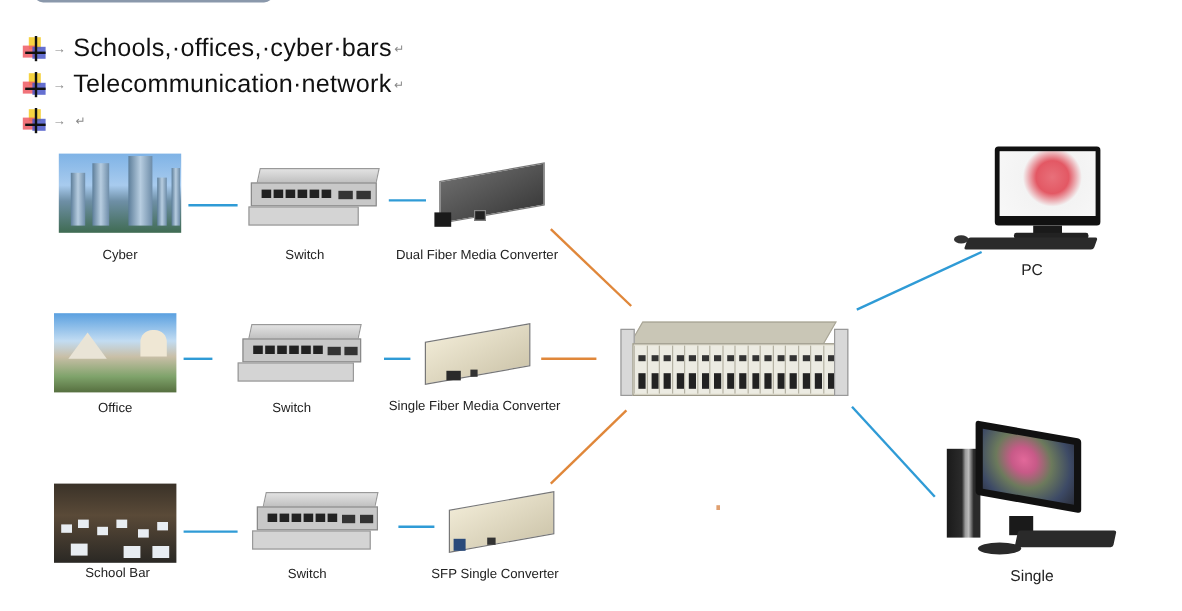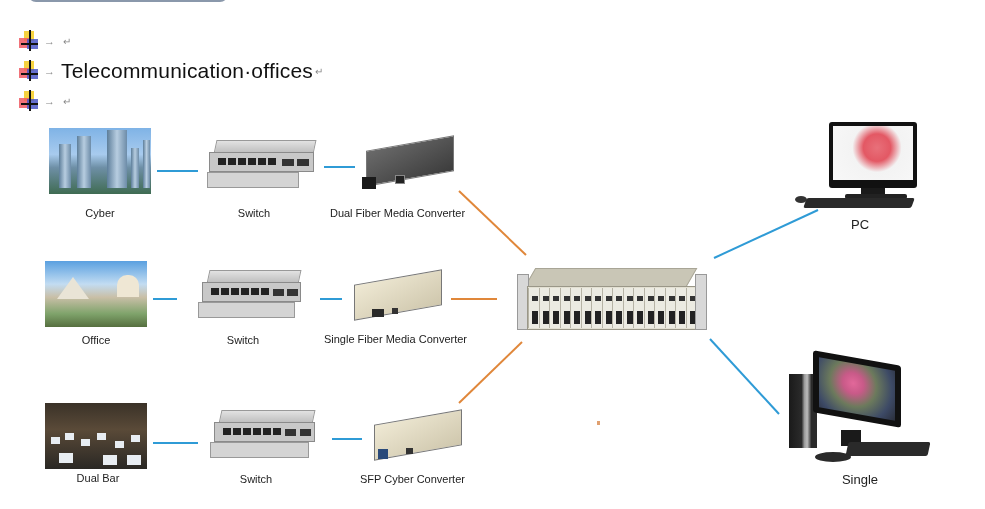--- a/index.html
+++ b/index.html
@@ -51,32 +51,33 @@
 <div class="bullets">
   <div class="bullet">
     <span class="bicon">
         <i class="y"></i>
         <i class="r"></i>
         <i class="b"></i>
         <i class="v"></i>
         <i class="h"></i>
       </span>
     <span class="arrow">→</span>
+    <span class="btext">Schools,·offices,·cyber·bars</span>
     <span class="pil">↵</span>
   </div>
   <div class="bullet">
     <span class="bicon">
         <i class="y"></i>
         <i class="r"></i>
         <i class="b"></i>
         <i class="v"></i>
         <i class="h"></i>
       </span>
     <span class="arrow">→</span>
-    <span class="btext">Telecommunication·offices</span>
+    <span class="btext">Telecommunication·network</span>
     <span class="pil">↵</span>
   </div>
   <div class="bullet">
     <span class="bicon">
         <i class="y"></i>
         <i class="r"></i>
         <i class="b"></i>
         <i class="v"></i>
         <i class="h"></i>
       </span>
@@ -165,21 +166,21 @@
   <div class="mon" style="left:6px;top:34px;"></div>
     <div class="mon" style="left:20px;top:30px;"></div>
     <div class="mon" style="left:36px;top:36px;"></div>
     <div class="mon" style="left:52px;top:30px;"></div>
     <div class="mon" style="left:70px;top:38px;"></div>
     <div class="mon" style="left:86px;top:32px;"></div>
   <div class="mon" style="left:14px;top:50px;width:14px;height:10px;"></div>
     <div class="mon" style="left:58px;top:52px;width:14px;height:10px;"></div>
     <div class="mon" style="left:82px;top:52px;width:14px;height:10px;"></div>
 </div>
-<div class="label" style="left:68px;top:472px;width:60px;">Dual Bar</div>
+<div class="label" style="left:68px;top:472px;width:60px;">School Bar</div>
 
 <div class="device" style="left:210px;top:410px;width:115px;height:52px;">
   <div class="sw-top" style="left:10px;top:0;width:92px;height:12px;"></div>
   <div class="sw-front" style="left:4px;top:12px;width:99px;height:18px;">
     <div class="port" style="left:8px;top:5px;"></div>
       <div class="port" style="left:18px;top:5px;"></div>
       <div class="port" style="left:28px;top:5px;"></div>
       <div class="port" style="left:38px;top:5px;"></div>
       <div class="port" style="left:48px;top:5px;"></div>
       <div class="port" style="left:58px;top:5px;"></div>
@@ -188,21 +189,21 @@
   </div>
   <div class="sw-base" style="left:0;top:32px;width:97px;height:14px;"></div>
 </div>
 <div class="label" style="left:226px;top:473px;width:60px;">Switch</div>
 
 <div class="device" style="left:370px;top:405px;width:95px;height:60px;">
   <div class="mc-body" style="left:4px;top:12px;width:86px;height:34px;background:linear-gradient(160deg,#efe9d4,#cfc7ad);transform:skewY(-10deg);"></div>
   <div style="position:absolute;left:8px;top:44px;width:10px;height:10px;background:#2a4a7a;"></div>
   <div style="position:absolute;left:36px;top:43px;width:7px;height:6px;background:#333;"></div>
 </div>
-<div class="label" style="left:340px;top:473px;width:145px;">SFP Cyber Converter</div>
+<div class="label" style="left:340px;top:473px;width:145px;">SFP Single Converter</div>
 
 <div class="device" style="left:517px;top:266px;width:190px;height:62px;">
   <div class="rack-top" style="left:12px;top:2px;width:160px;height:20px;transform:skewX(-30deg);"></div>
   <div class="ear" style="left:0;top:8px;"></div>
   <div class="rack-front" style="left:10px;top:20px;width:168px;height:42px;">
     <div id="slots">
         <div class="slot" style="left: 0px; top: 1px; width: 9.5px;">
           <div class="rj"></div>
           <div class="sc"></div>
         </div>

